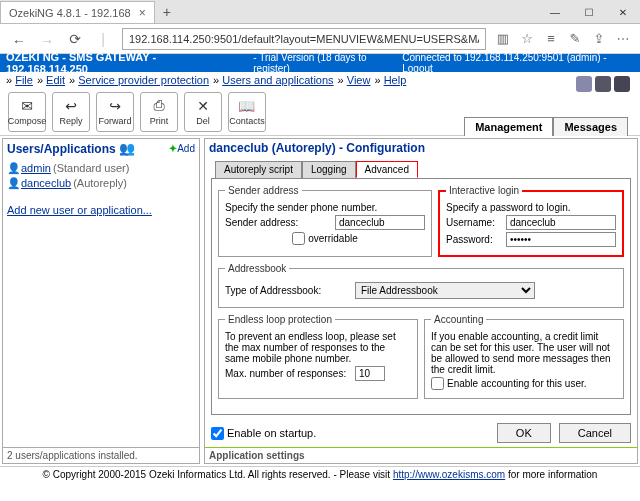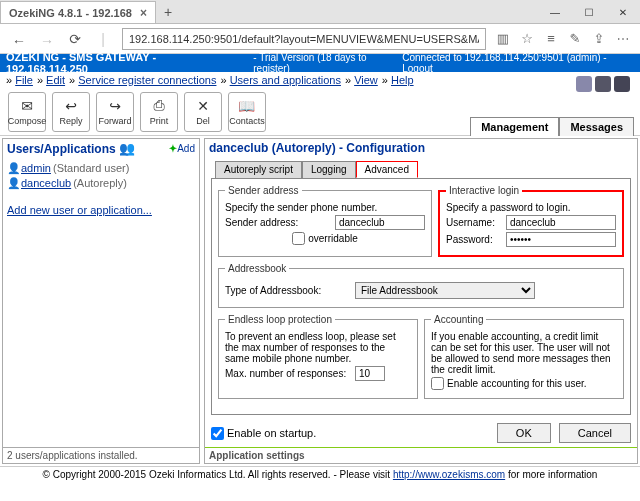--- a/index.html
+++ b/index.html
@@ -1,20 +1,20 @@
 <!DOCTYPE html>
 <html><head>
 <meta charset="utf-8">
 <style>
   * { box-sizing: border-box; margin: 0; padding: 0; font-family: Arial, sans-serif; }
   body { width: 640px; height: 501px; background: #fff; font-size: 11px; overflow: hidden; }
 
   
   .browser-tabs { height: 24px; background: #e4e4e4; display: flex; border-bottom: 1px solid #bbb; align-items: flex-end; }
-  .tab { height: 22px; background: #fff; border: 1px solid #bbb; border-bottom: none; padding: 3px 8px; display: flex; align-items: center; font-size: 11px; color: #555; font-weight: bold; }
+  .tab { height: 22px; background: #fff; border: 1px solid #bbb; border-bottom: none; padding: 3px 8px; display: flex; align-items: center; font-size: 11px; color: #555; }
   .tab .close { margin-left: 8px; font-size: 12px; color: #666; }
   .tab-plus { padding: 3px 8px; color: #555; font-size: 14px; }
   .wctrls { margin-left: auto; display: flex; }
   .wctrl { width: 34px; height: 22px; display: flex; align-items: center; justify-content: center; font-size: 10px; color: #333; }
   .navrow { height: 30px; display: flex; align-items: center; padding: 0 6px; border-bottom: 1px solid #d0d0d0; gap: 2px; }
   .navbtn { width: 26px; height: 24px; display: flex; align-items: center; justify-content: center; font-size: 14px; color: #555; }
   .url { flex: 1; height: 22px; border: 1px solid #aaa; padding: 2px 6px; font-size: 11px; color: #333; margin: 0 4px; }
   .navicon { width: 22px; height: 22px; display: flex; align-items: center; justify-content: center; color: #666; font-size: 13px; }
 
   
@@ -28,21 +28,21 @@
   .menurow { height: 16px; display: flex; align-items: center; padding: 0 6px; font-size: 11px; background: #fff; border-bottom: 1px solid #fff; }
   .menuitem { margin-right: 4px; color: #000; }
   .menulink { color: #003399; text-decoration: underline; cursor: pointer; }
   .logoarea { position: absolute; right: 10px; top: 76px; display:flex; gap:3px;}
   .logoimg { width: 16px; height: 16px; background: #88a; border-radius: 3px; display:inline-block; }
 
   
   .toolbar { height: 48px; display: flex; align-items: center; padding: 4px 8px; gap: 6px; border-bottom: 1px solid #ccc; position: relative; }
   .tbtn { width: 38px; height: 40px; border: 1px solid #aaa; border-radius: 3px; background: #fff; display: flex; flex-direction: column; align-items: center; justify-content: center; font-size: 9px; color: #333; }
   .tbtn .ico { font-size: 14px; margin-bottom: 2px; }
-  .tabs-mgmt { position: absolute; right: 6px; bottom: -1px; display: flex; }
+  .tabs-mgmt { position: absolute; right: 12px; bottom: -1px; display: flex; }
   .mtab { border: 1px solid #888; border-bottom: none; padding: 3px 10px; font-size: 11px; font-weight: bold; background: #f4f4f4; }
   .mtab.active { background: #fff; }
 
   
   .main { display: flex; height: 330px; }
   .leftpane { width: 210px; border: 1px solid #aaa; margin: 2px; display: flex; flex-direction: column; }
   .lp-head { font-weight: bold; color: #003399; font-size: 12px; padding: 2px 4px; display: flex; align-items: center; }
   .lp-head .ua-ico { margin-left: 4px; font-size: 13px; }
   .lp-add { margin-left: auto; font-size: 10px; color: #003399; font-weight: normal; }
   .lp-add .plus { color: #0a0; font-weight: bold; }
@@ -115,21 +115,21 @@
   <span class="trial">- Trial Version (18 days to register)</span>
   <span class="right">
     <span>Connected to 192.168.114.250:9501 (admin) - </span>
     <span class="logout">Logout</span>
   </span>
 </div>
 
 <div class="menurow">
   <span class="menuitem">» <span class="menulink">File</span></span>
   <span class="menuitem">» <span class="menulink">Edit</span></span>
-  <span class="menuitem">» <span class="menulink">Service register connections</span></span>
+  <span class="menuitem">» <span class="menulink">Service provider protection</span></span>
   <span class="menuitem">» <span class="menulink">Users and applications</span></span>
   <span class="menuitem">» <span class="menulink">View</span></span>
   <span class="menuitem">» <span class="menulink">Help</span></span>
 </div>
 <div class="logoarea">
   <span class="logoimg"></span>
   <span class="logoimg" style="background:#556"></span>
   <span class="logoimg" style="background:#445"></span>
 </div>
 

